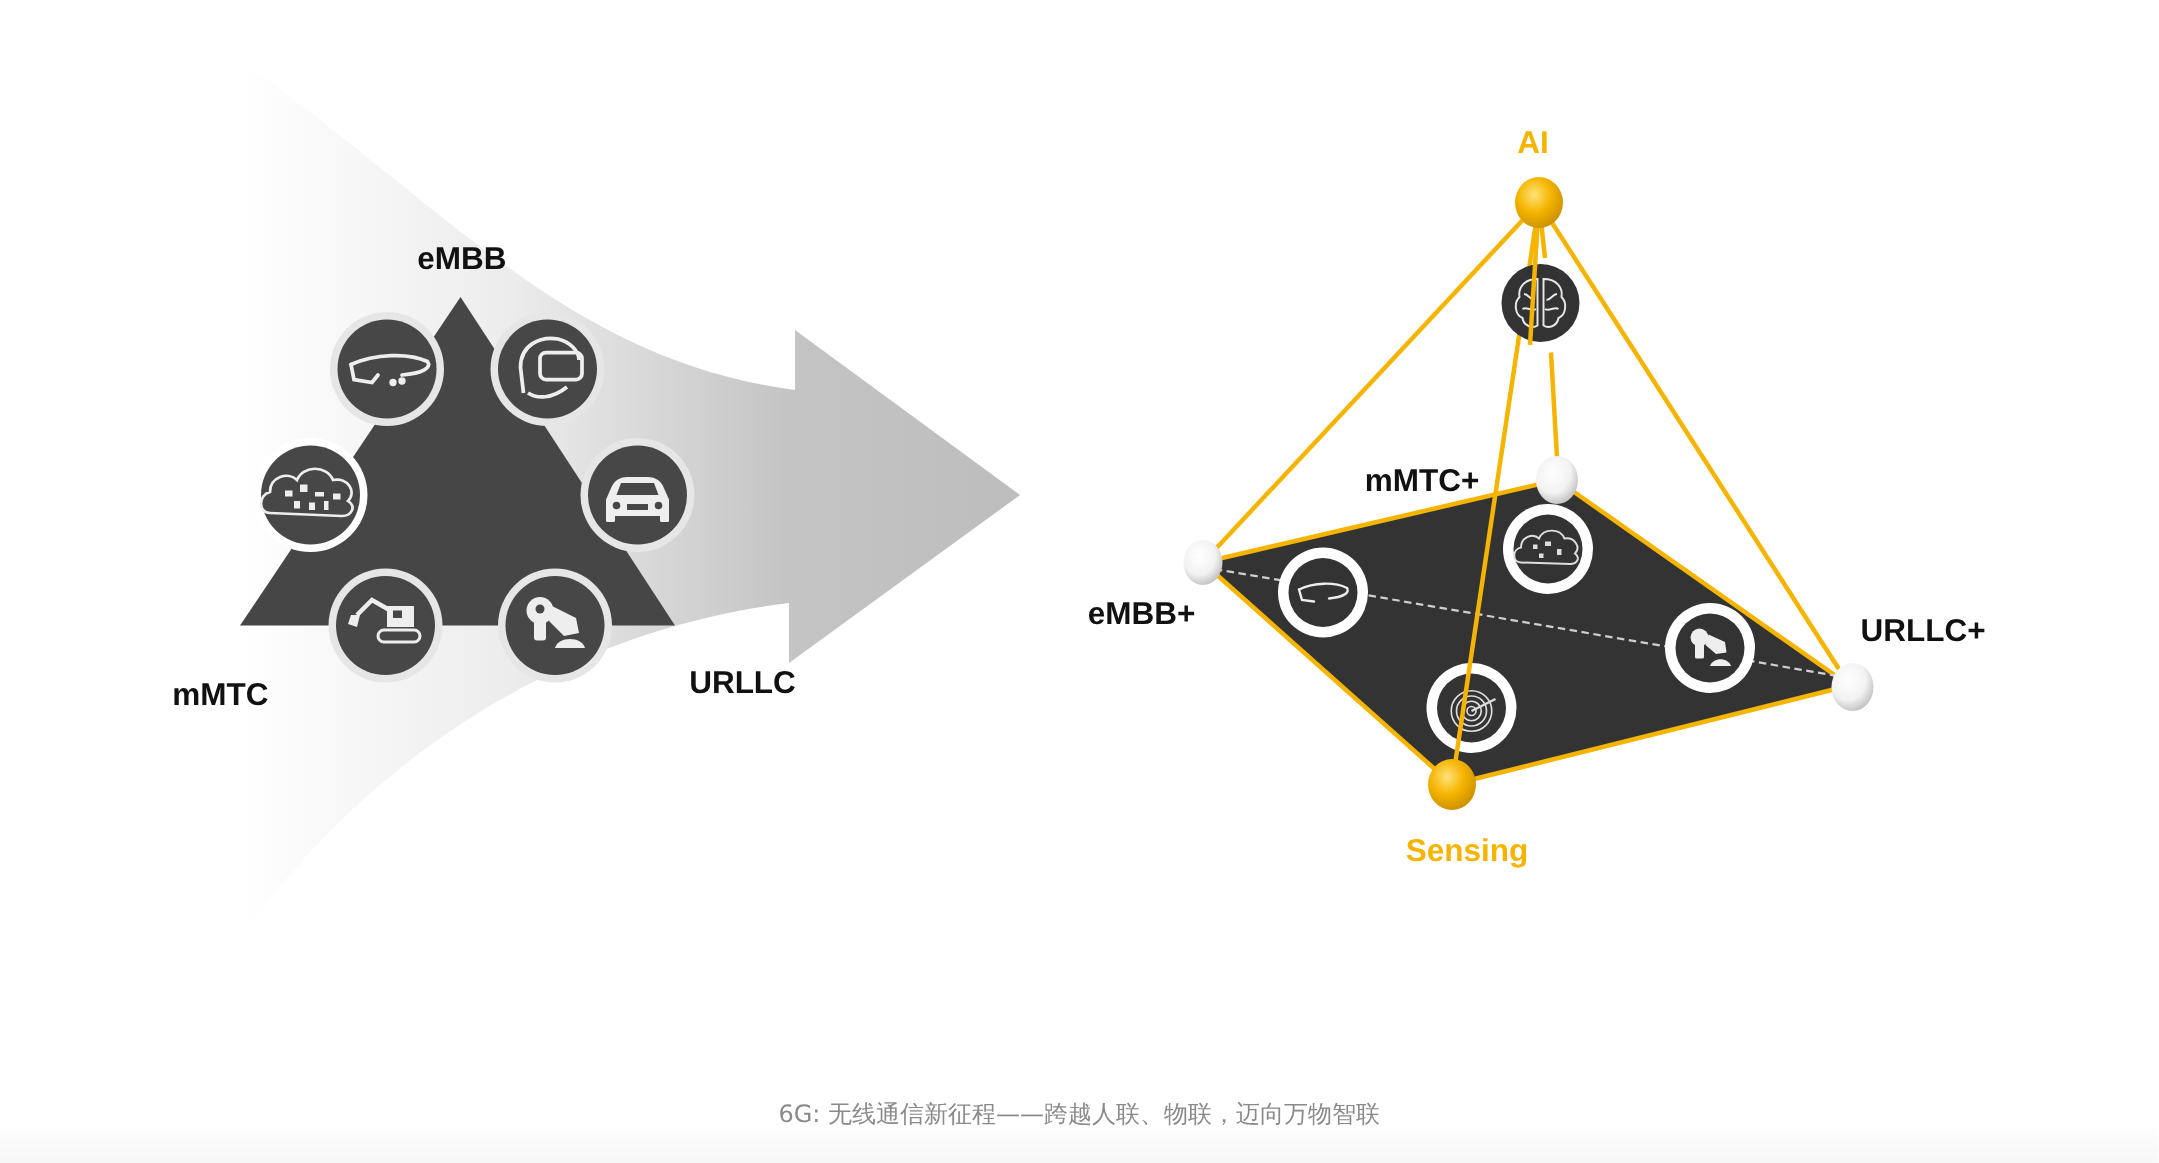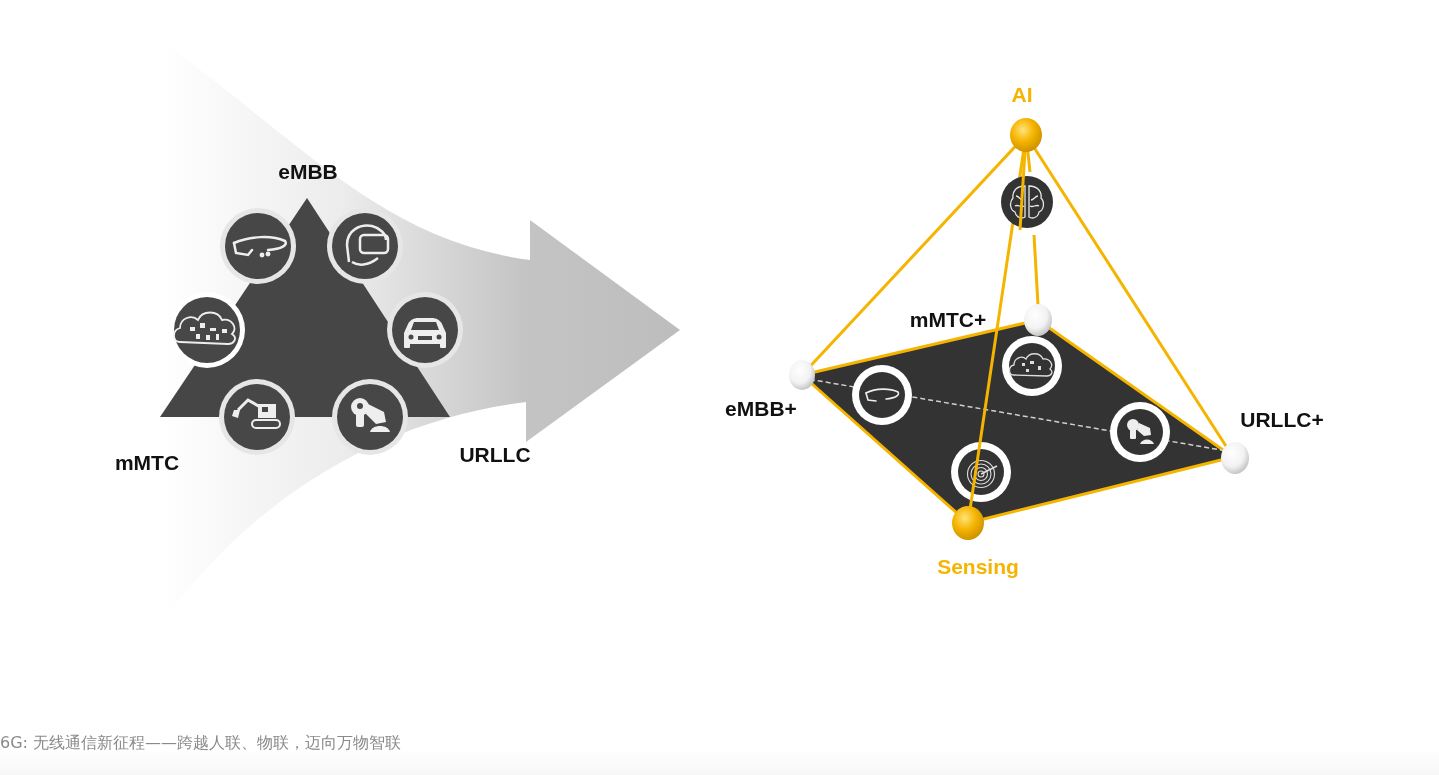--- a/index.html
+++ b/index.html
@@ -4,21 +4,21 @@
 <style>
   html, body { margin:0; padding:0; }
   body {
     width:1439px; height:775px; position:relative; overflow:hidden;
     background: linear-gradient(to bottom, #ffffff 0, #ffffff 748px, #f7f7f7 775px);
     font-family: "Liberation Sans", sans-serif;
   }
   svg.diagram { position:absolute; left:0; top:0; }
   .lbl { font-family: "Liberation Sans", sans-serif; font-weight:700; }
   .caption {
-    position:absolute; left:0; width:1439px; top:733px; text-align:left;
+    position:absolute; left:0; width:1439px; top:733px; text-align:center;
     font-family: "DejaVu Sans", sans-serif; font-size:16px; color:#8a8a8a;
   }
 </style>
 </head>
 <body>
 
 <svg class="diagram" width="1439" height="775" viewBox="0 0 1439 775" xmlns="http://www.w3.org/2000/svg">
   <defs>
     <linearGradient id="arrowGrad" x1="160" y1="0" x2="680" y2="0" gradientUnits="userSpaceOnUse">
       <stop offset="0" stop-color="#ffffff"></stop>

